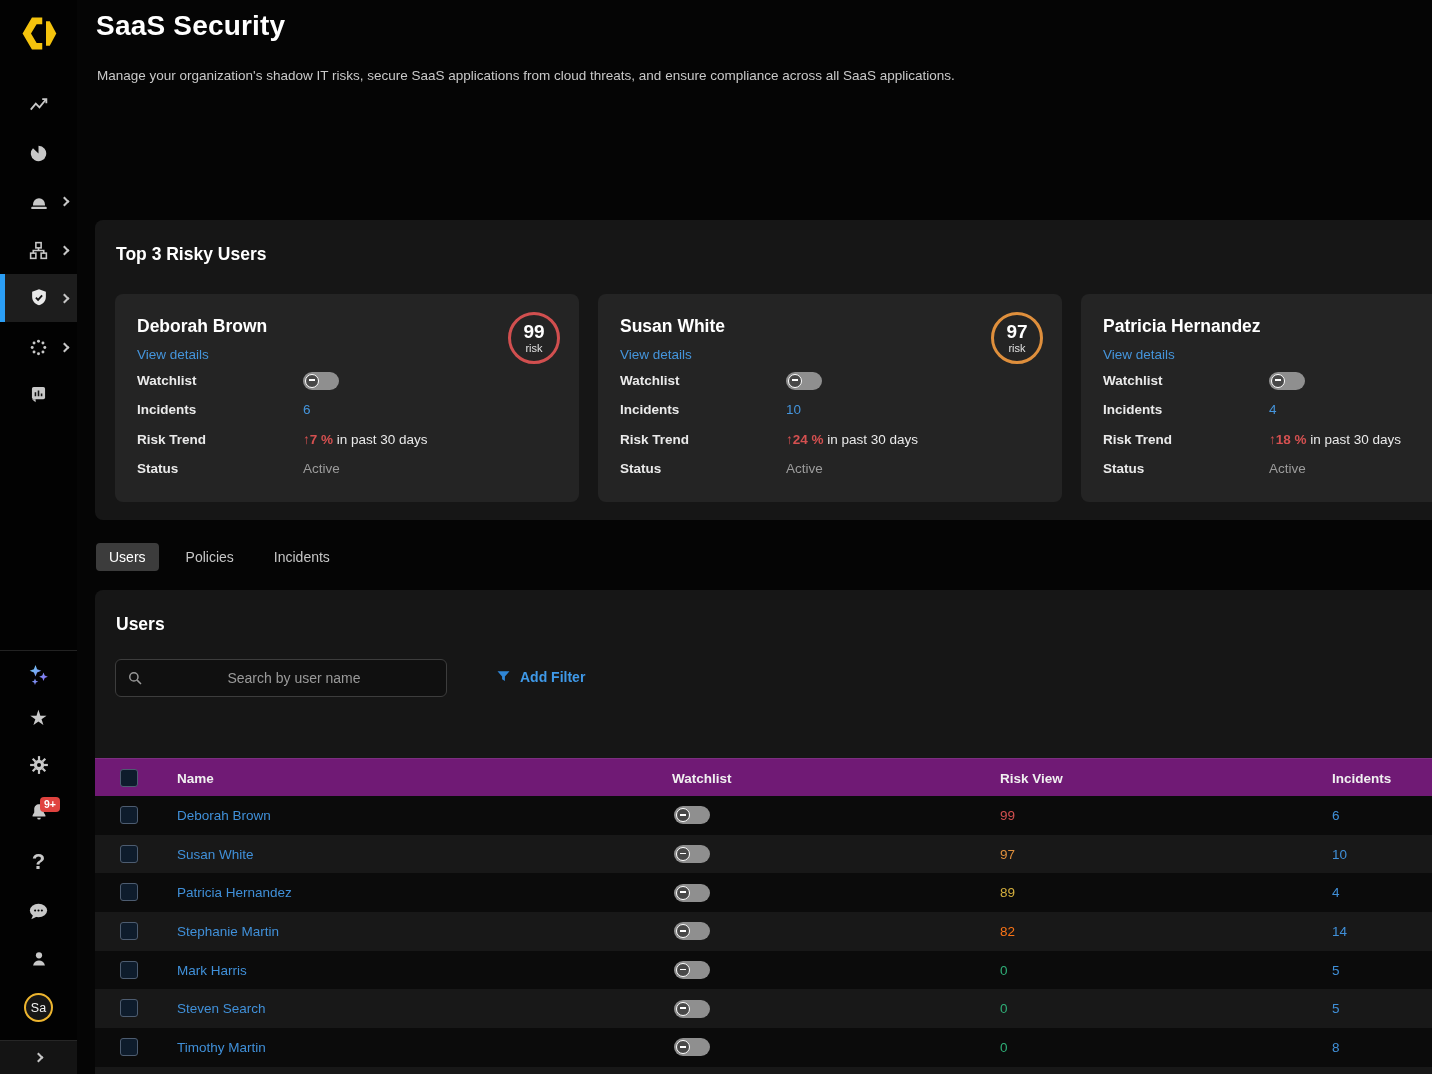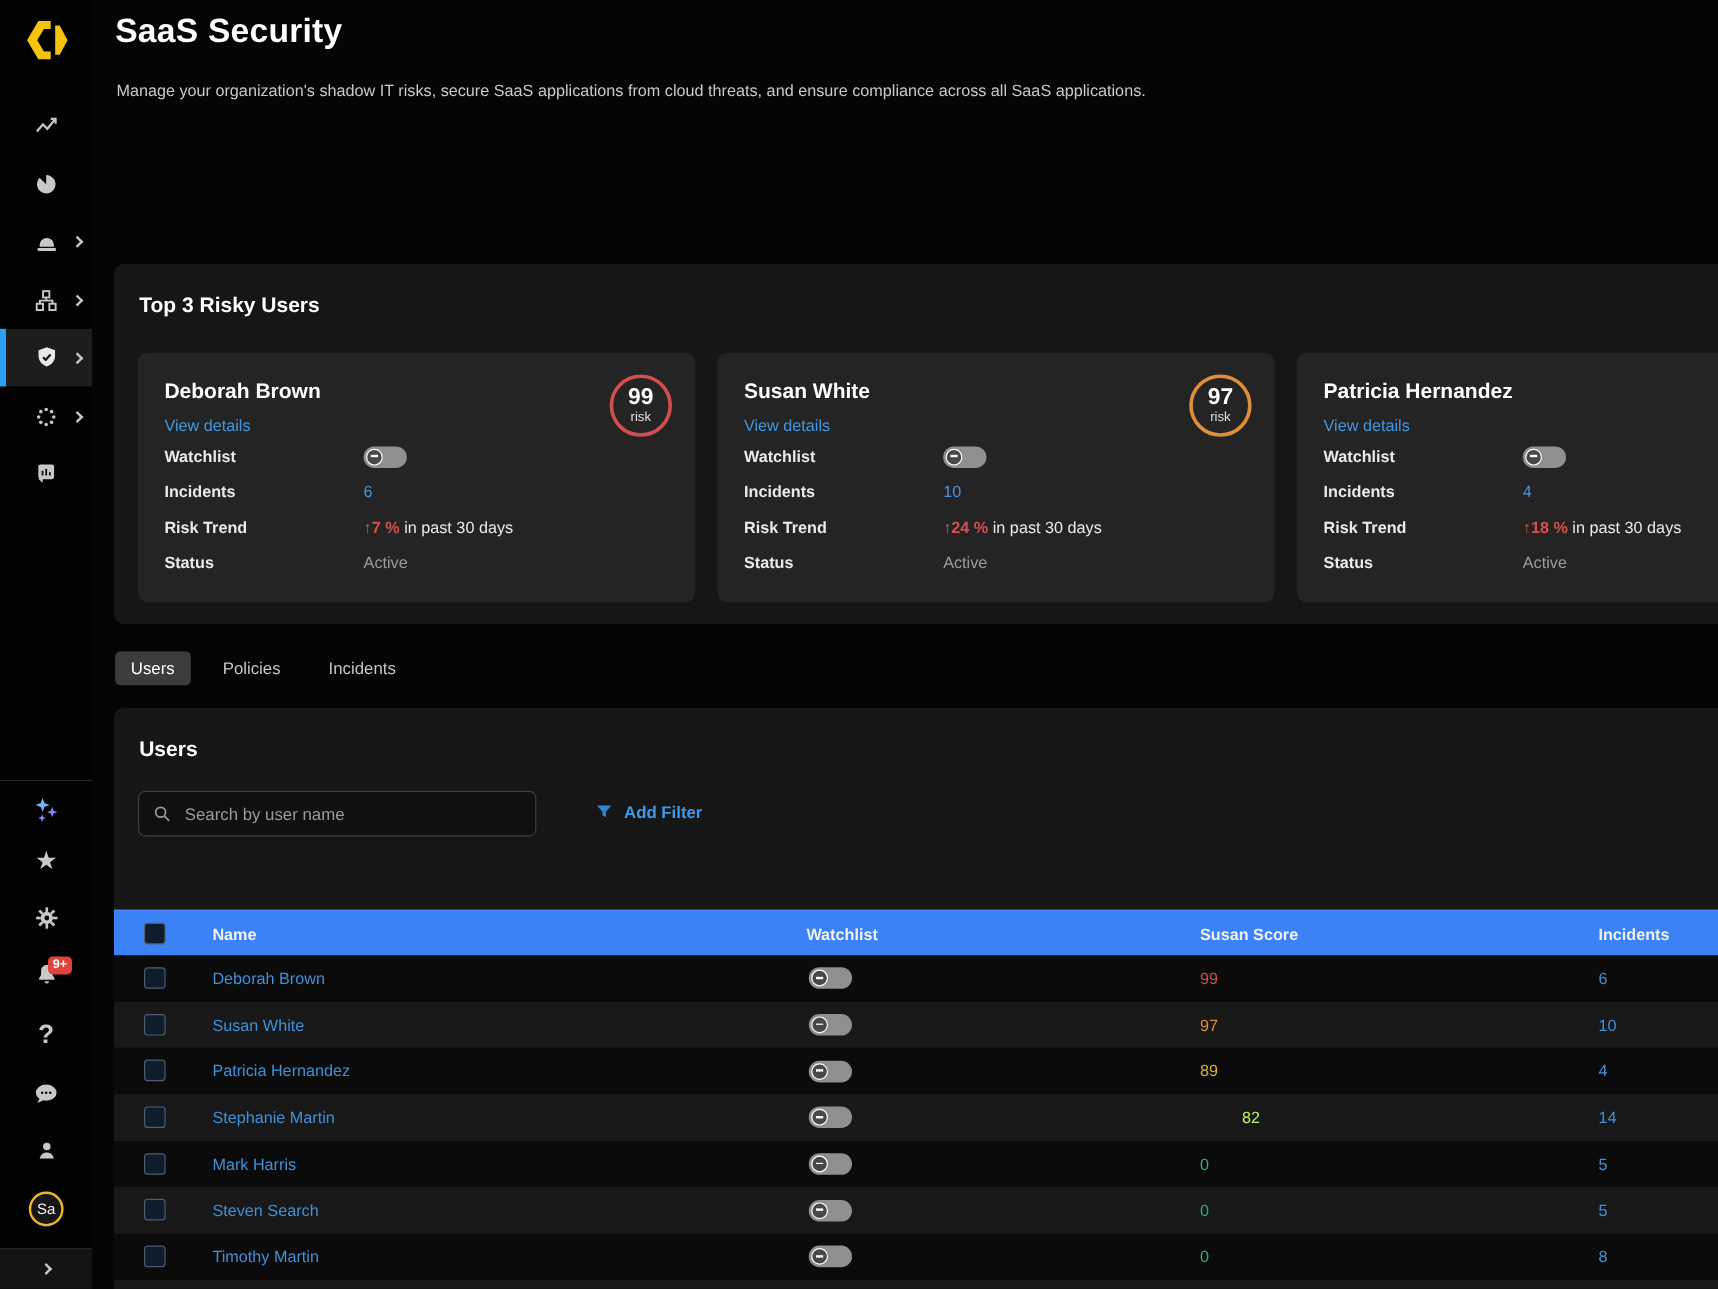--- a/index.html
+++ b/index.html
@@ -54,30 +54,30 @@
   .toggle .knob::after{content:"";position:absolute;left:2.5px;top:4.6px;width:6px;height:1.8px;background:#fff;}
   
   #view-tabs{position:absolute;left:19px;top:543px;display:flex;gap:14px;align-items:center;}
   .vtab{font-size:14px;color:#c6c6c6;padding:6px 13px;border-radius:4px;cursor:pointer;}
   .vtab.active{background:#3c3c3c;color:#fff;}
   
   #panel-users{position:absolute;left:18px;top:590px;width:1337px;height:484px;background:#161616;border-radius:8px 0 0 0;}
   #search-box{position:absolute;left:20px;top:69px;width:332px;height:38px;border:1px solid #3d3d3d;border-radius:6px;
     background:#101010;display:flex;align-items:center;padding:0 10px;gap:8px;}
   #search-box input{background:transparent;border:none;outline:none;color:#ddd;font-size:14px;flex:1;
-    font-family:"Liberation Sans",sans-serif;}
+    font-family:"Liberation Sans",sans-serif;text-align:center;}
   #search-box input::placeholder{color:#9a9a9a;}
   #add-filter{position:absolute;left:400px;top:78px;display:flex;align-items:center;gap:8px;color:#3f99e8;
     font-size:14px;font-weight:600;cursor:pointer;}
   #bulk-bar{position:absolute;left:21px;top:128px;display:flex;align-items:center;gap:30px;}
   #rows-selected{font-size:13.5px;color:#e6e6e6;}
   .wl-btn{border:1px solid #234569;color:#3b6c9c;background:transparent;font-size:13.5px;border-radius:4px;
     padding:6px 17px;font-family:"Liberation Sans",sans-serif;}
   
-  #thead{position:absolute;left:0;top:168px;width:1337px;height:52px;background:#3b82f6;
+  #thead{position:absolute;left:0;top:168px;width:1337px;height:52px;background:#701a75;
     border-top:1px solid rgba(255,255,255,.09);border-bottom:1px solid rgba(255,255,255,.09);}
   .th{position:absolute;top:0;height:38px;display:flex;align-items:center;font-size:13.5px;font-weight:700;color:#f0f0f0;}
   #tbody{position:absolute;left:0;top:206px;width:1337px;}
   .trow{position:relative;width:1337px;height:38.7px;}
   .trow:nth-child(odd){background:#0b0b0b;}
   .trow:nth-child(even){background:#181818;}
   .cell{position:absolute;top:0;height:38.7px;display:flex;align-items:center;font-size:13.5px;}
   .checkbox{position:absolute;left:25px;top:10px;width:18px;height:18px;border-radius:3px;background:#0e1c2c;
     border:1.5px solid #4d5c70;cursor:pointer;}
   .name-link{color:#4090d9;cursor:pointer;}
@@ -359,21 +359,21 @@
           </svg>
       </span>
       <span>Add Filter</span>
     </div>
 
 
     <div id="thead">
       <span class="checkbox"></span>
       <span class="th" style="left:82px">Name</span>
       <span class="th" style="left:577px">Watchlist</span>
-      <span class="th" style="left:905px">Susan Score</span>
+      <span class="th" style="left:905px">Risk View</span>
       <span class="th" style="left:1237px">Incidents</span>
     </div>
 
     <div id="tbody">
 
       <div class="trow">
         <span class="checkbox"></span>
         <span class="cell name-link" style="left:82px">Deborah Brown</span>
         <span class="cell" style="left:579px">
             <span class="toggle">
@@ -409,21 +409,21 @@
       </div>
 
       <div class="trow">
         <span class="checkbox"></span>
         <span class="cell name-link" style="left:82px">Stephanie Martin</span>
         <span class="cell" style="left:579px">
             <span class="toggle">
               <span class="knob"></span>
             </span>
           </span>
-        <span class="cell" style="left: 940px; color: #bef264;">82</span>
+        <span class="cell" style="left: 905px; color: #f97316;">82</span>
         <span class="cell num-link" style="left:1237px">14</span>
       </div>
 
       <div class="trow">
         <span class="checkbox"></span>
         <span class="cell name-link" style="left:82px">Mark Harris</span>
         <span class="cell" style="left:579px">
             <span class="toggle">
               <span class="knob"></span>
             </span>

